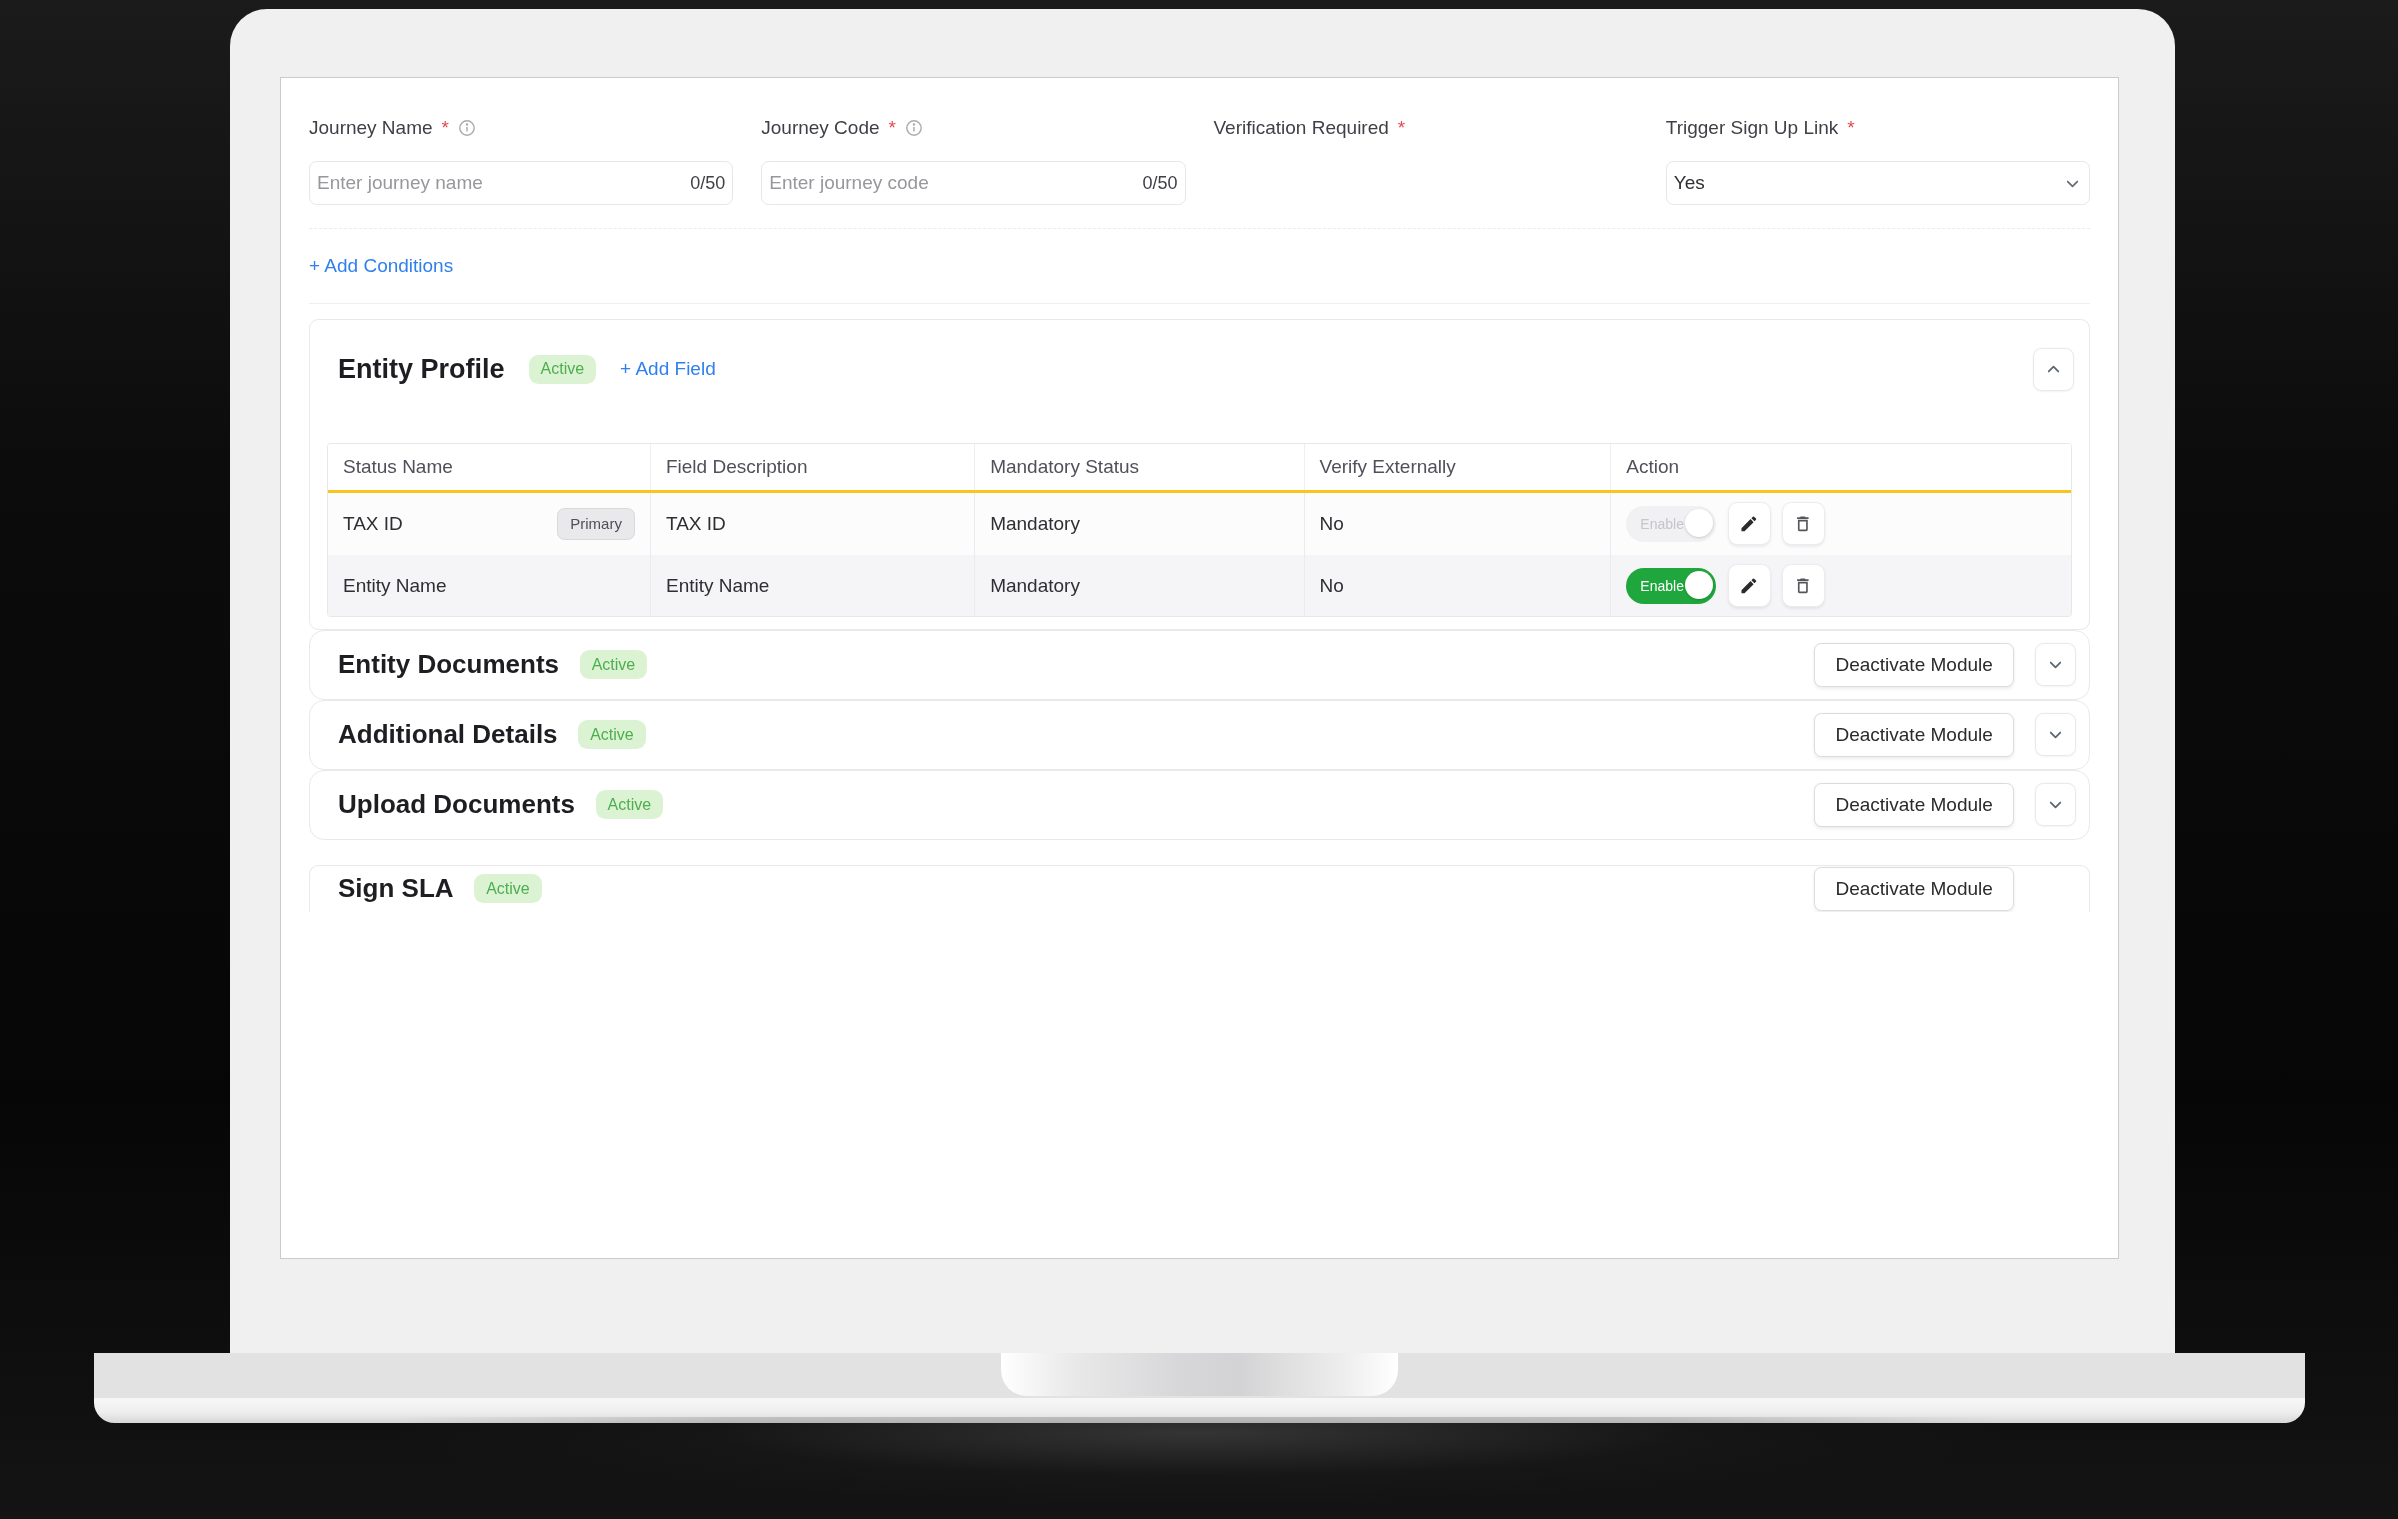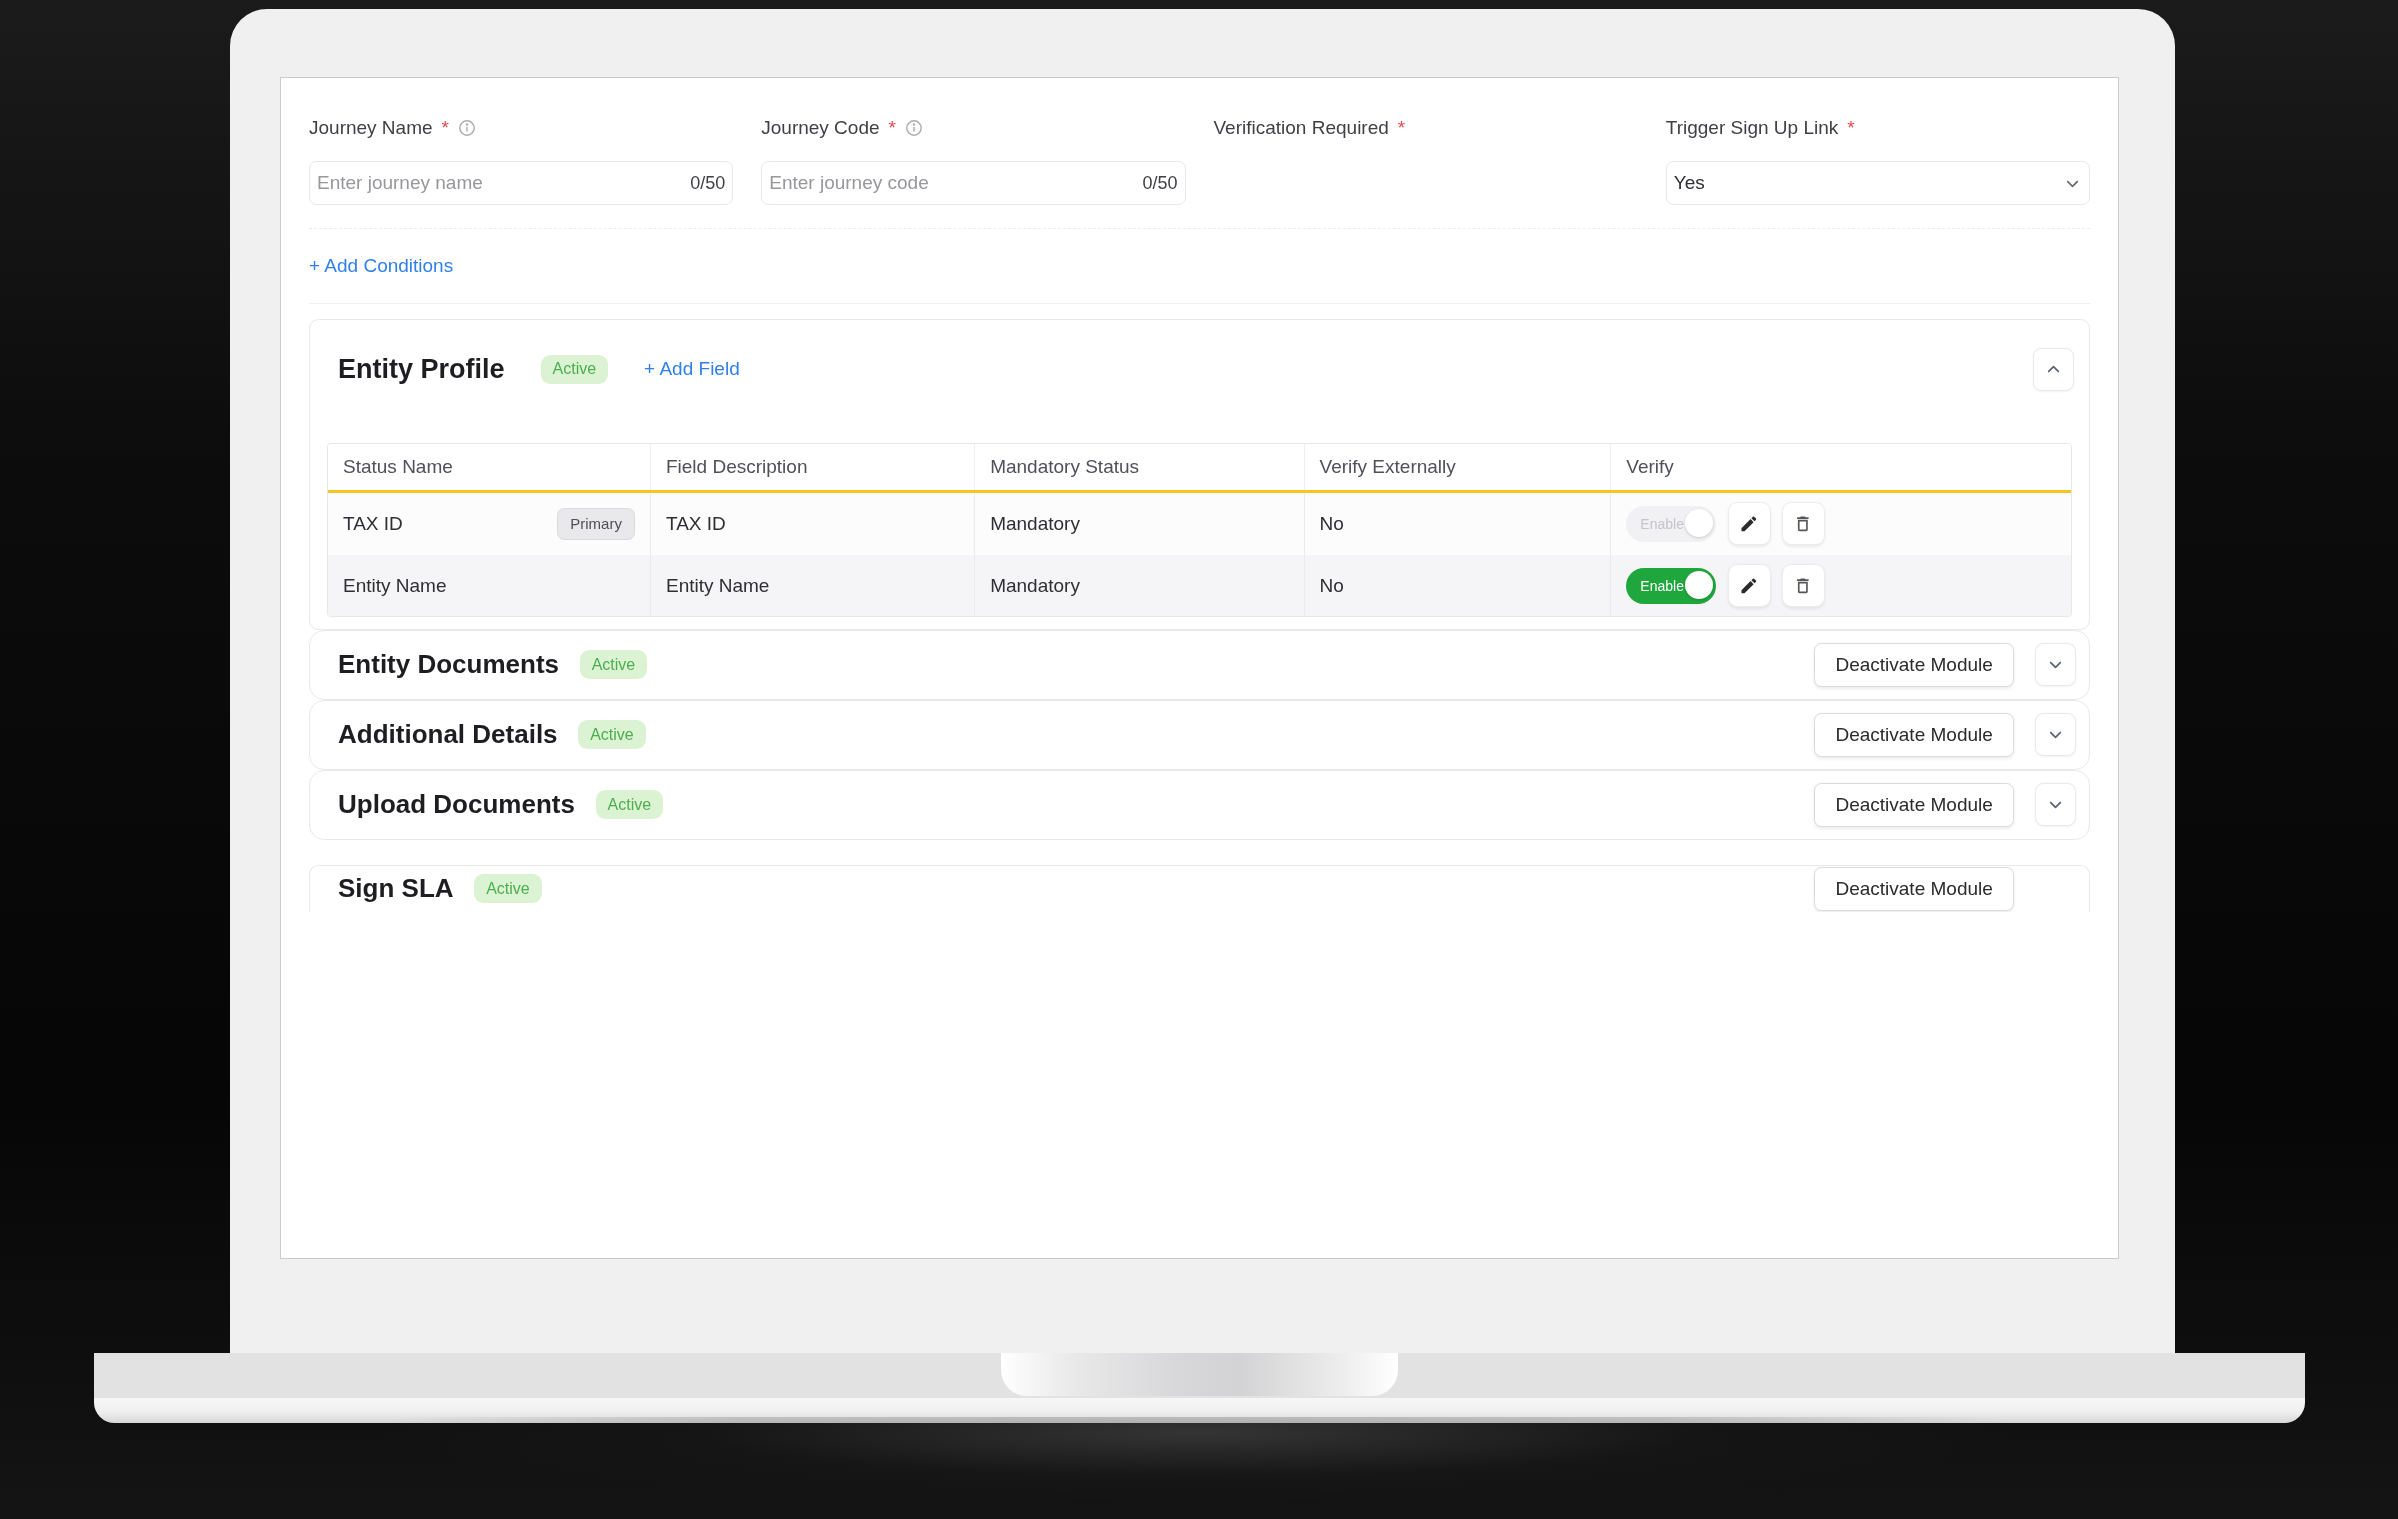--- a/index.html
+++ b/index.html
@@ -66,21 +66,21 @@
   .select-value { font-size:19px; color:#2F2F33; }
 
   .dashed-divider { margin-top:22.5px; border-top:1.9px dashed #ECECEE; }
   .add-link { display:inline-block; margin-top:26px; font-size:19px; font-weight:500; color:#2F80ED; cursor:pointer; }
   .section-divider { margin-top:26px; border-top:1.9px solid #EFEFF1; }
 
   
   .card {
     border:1.9px solid #E9E9EB; border-radius:9.4px; margin-top:15px; background:#fff;
   }
-  .card-head { display:flex; align-items:center; gap:36px; padding:28px 15px 0 28px; }
+  .card-head { display:flex; align-items:center; gap:24px; padding:28px 15px 0 28px; }
   .card-title { font-size:27px; font-weight:600; color:#1E1E22; }
   .badge-active {
     background:#DCF3D3; color:#4CAE4F; font-size:16px; font-weight:500;
     padding:5.6px 12px; border-radius:9.4px;
   }
   .spacer { flex:1; }
   .square-btn {
     width:41px; height:43px; border:1.9px solid #E9E9EB; border-radius:8.4px; background:#fff;
     display:flex; align-items:center; justify-content:center; cursor:pointer;
     box-shadow:0 0.9px 1.9px rgba(0,0,0,.05);
@@ -243,21 +243,21 @@
                 <col class="c3">
                 <col class="c4">
                 <col class="c5">
               </colgroup>
             <thead>
               <tr>
                 <th>Status Name</th>
                 <th>Field Description</th>
                 <th>Mandatory Status</th>
                 <th>Verify Externally</th>
-                <th>Verify</th>
+                <th>Action</th>
               </tr>
             </thead>
             <tbody>
               <tr class="row-a">
                 <td>
                   <div class="cell-flex">
                     <span>TAX ID</span>
                     <span class="badge-primary">Primary</span>
                   </div>
                 </td>

